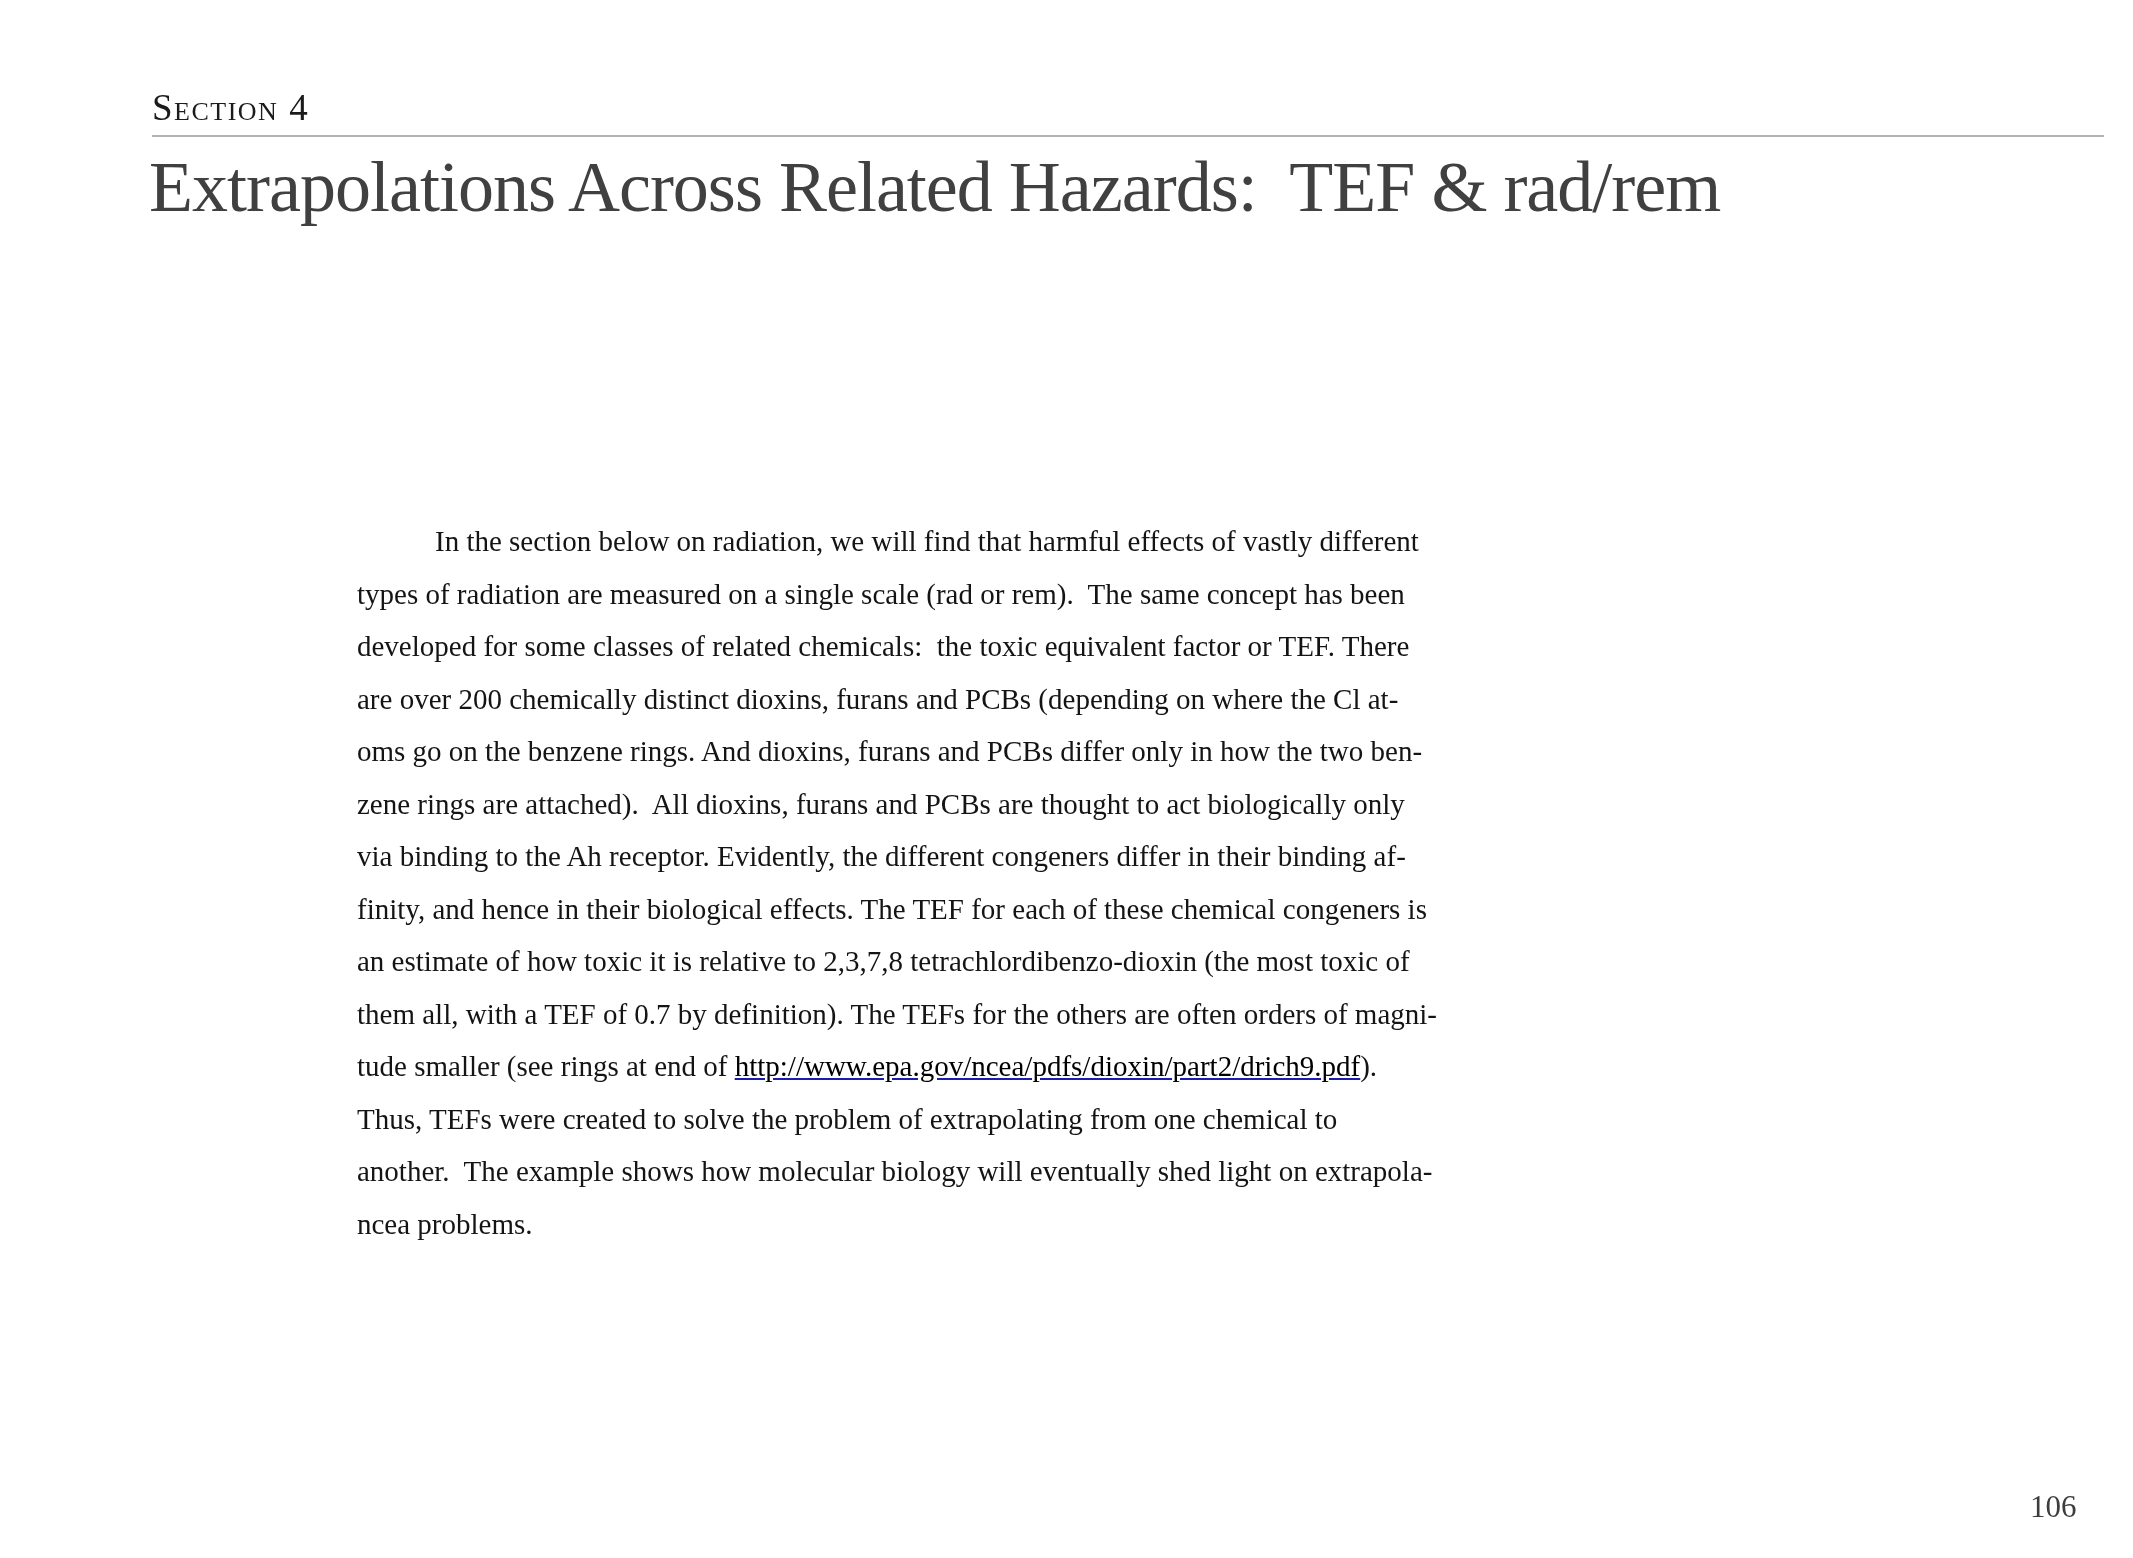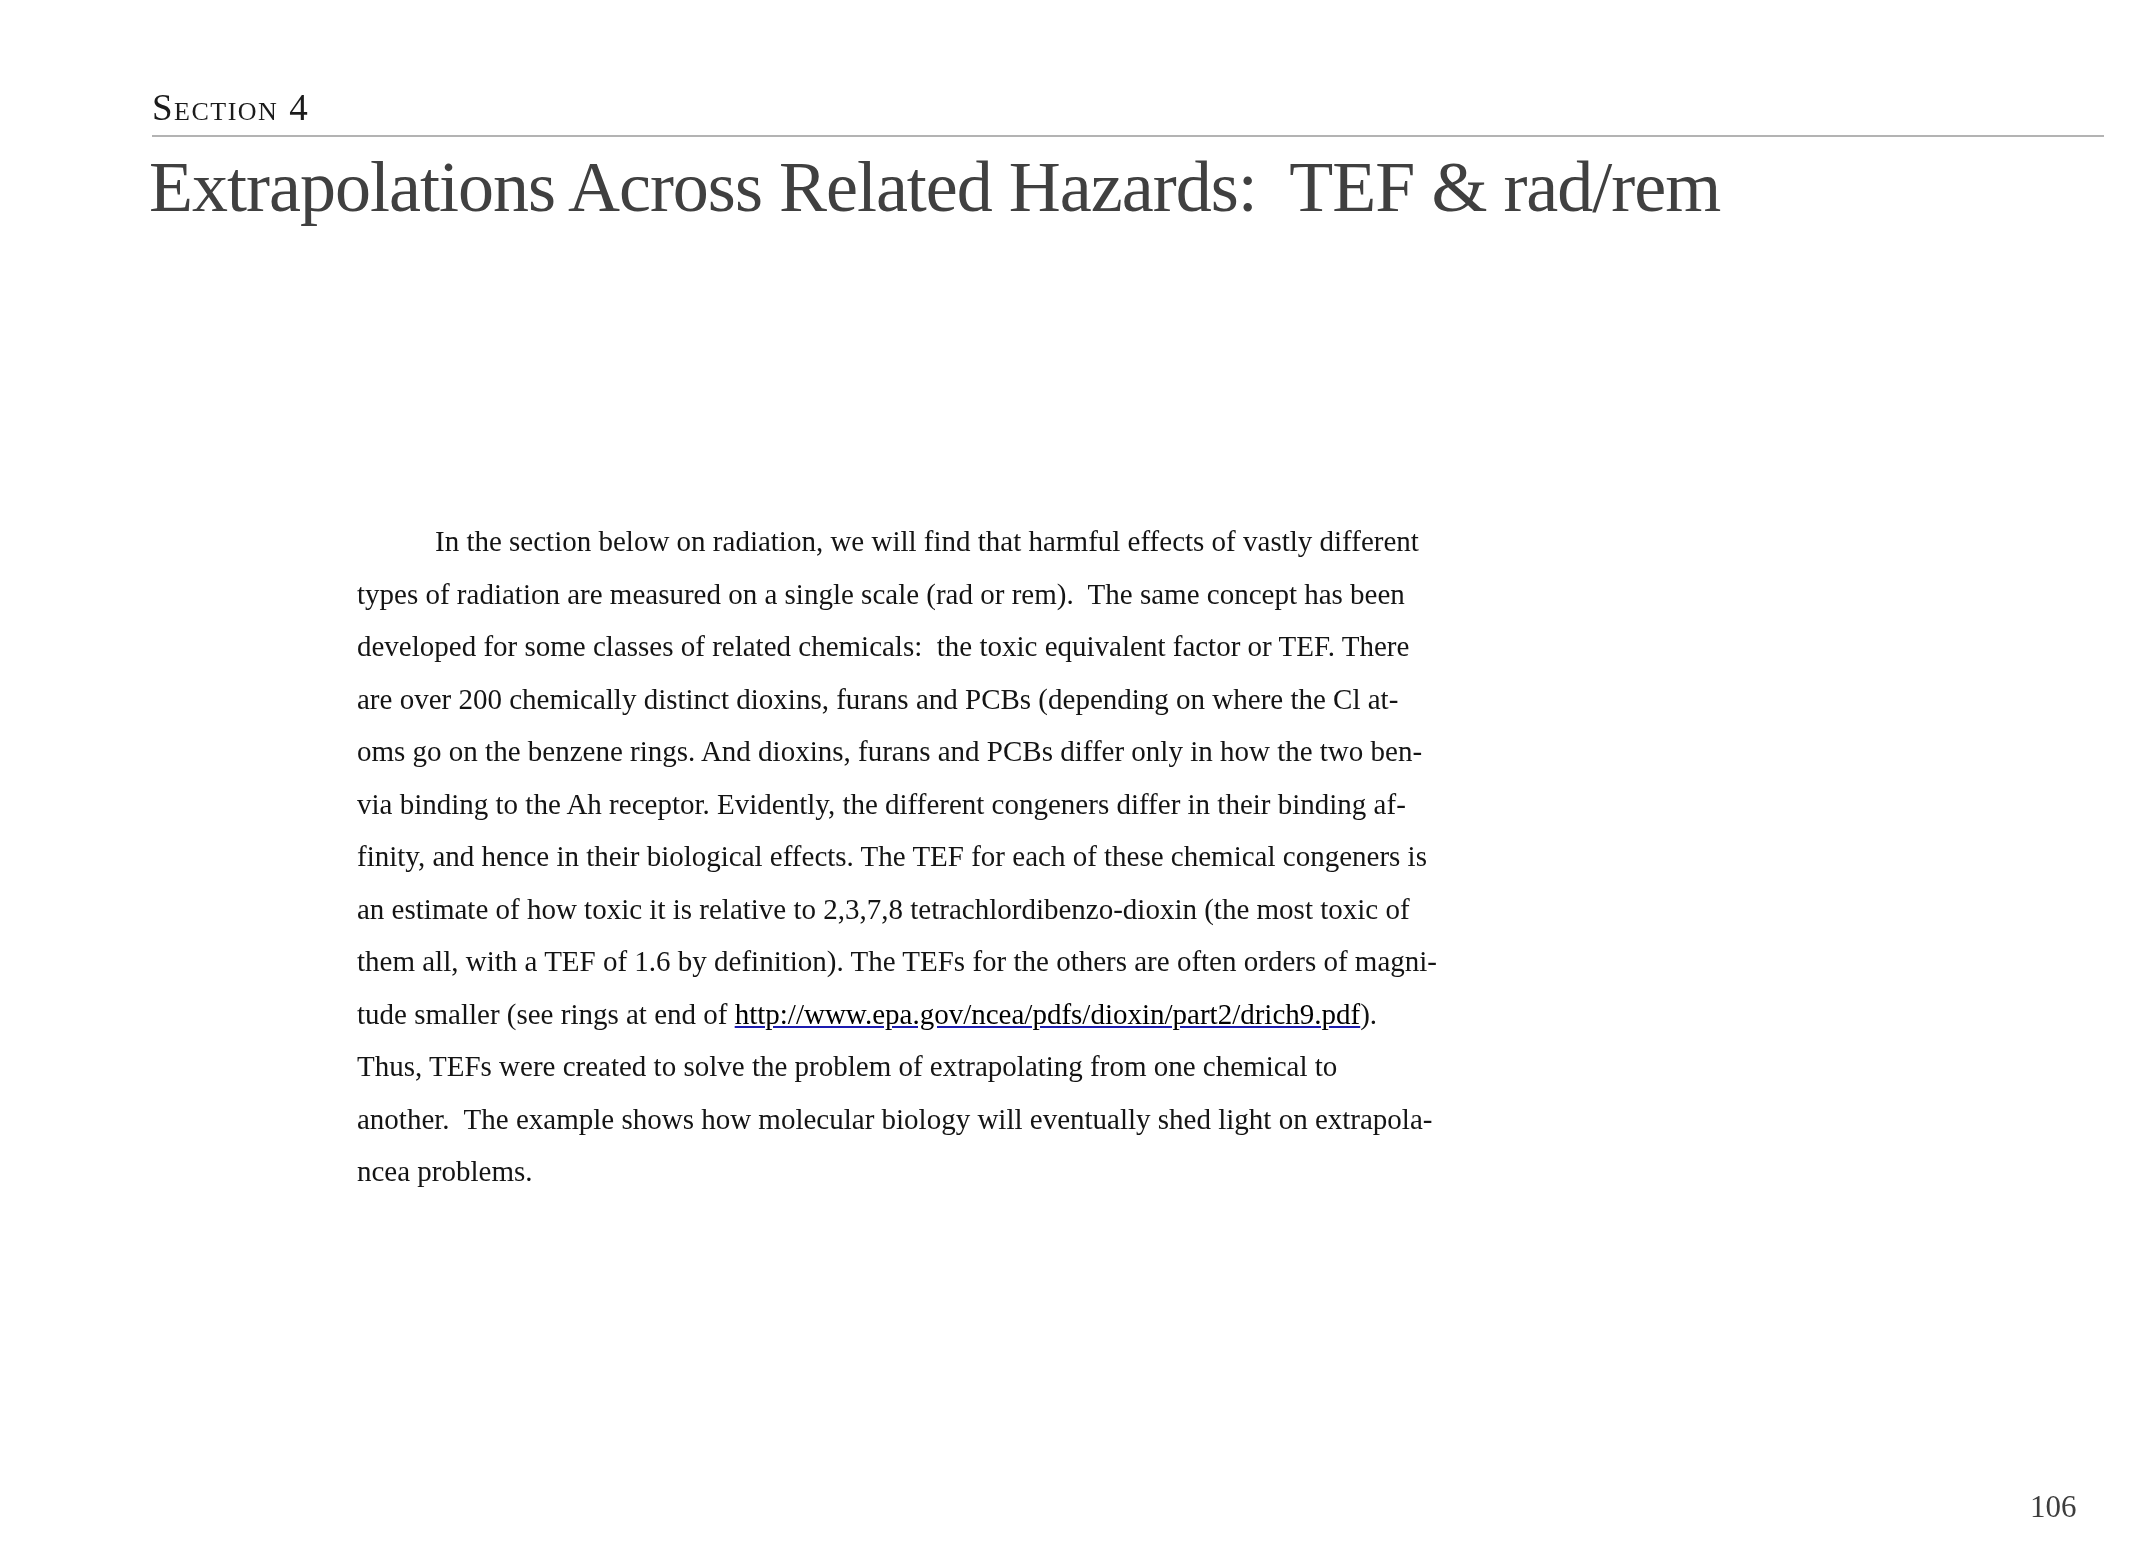--- a/index.html
+++ b/index.html
@@ -85,24 +85,25 @@
   <div class="section-rule"></div>
 
   <div class="page-title">Extrapolations Across Related Hazards:  TEF &amp; rad/rem</div>
 
   <div class="body-paragraph">
       <div class="line indent">In the section below on radiation, we will find that harmful effects of vastly different</div>
       <div class="line">types of radiation are measured on a single scale (rad or rem).  The same concept has been</div>
       <div class="line">developed for some classes of related chemicals:  the toxic equivalent factor or TEF. There</div>
       <div class="line">are over 200 chemically distinct dioxins, furans and PCBs (depending on where the Cl at-</div>
       <div class="line">oms go on the benzene rings. And dioxins, furans and PCBs differ only in how the two ben-</div>
+      <div class="line">zene rings are attached).  All dioxins, furans and PCBs are thought to act biologically only</div>
       <div class="line">via binding to the Ah receptor. Evidently, the different congeners differ in their binding af-</div>
       <div class="line">finity, and hence in their biological effects. The TEF for each of these chemical congeners is</div>
       <div class="line">an estimate of how toxic it is relative to 2,3,7,8 tetrachlordibenzo-dioxin (the most toxic of</div>
-      <div class="line">them all, with a TEF of 1.6 by definition). The TEFs for the others are often orders of magni-</div>
+      <div class="line">them all, with a TEF of 0.7 by definition). The TEFs for the others are often orders of magni-</div>
       <div class="line"><span>tude smaller (see rings at end of </span><a href="#" class="link">http://www.epa.gov/ncea/pdfs/dioxin/part2/drich9.pdf</a><span>).</span></div>
       <div class="line">Thus, TEFs were created to solve the problem of extrapolating from one chemical to</div>
       <div class="line">another.  The example shows how molecular biology will eventually shed light on extrapola-</div>
       <div class="line">ncea problems.</div>
     </div>
 
   <div class="page-number">106</div>
 
 </div>
 

